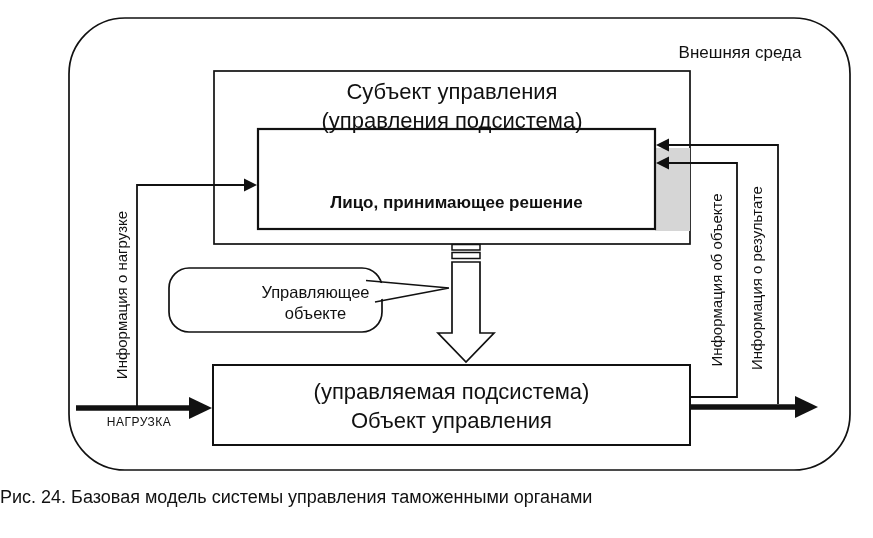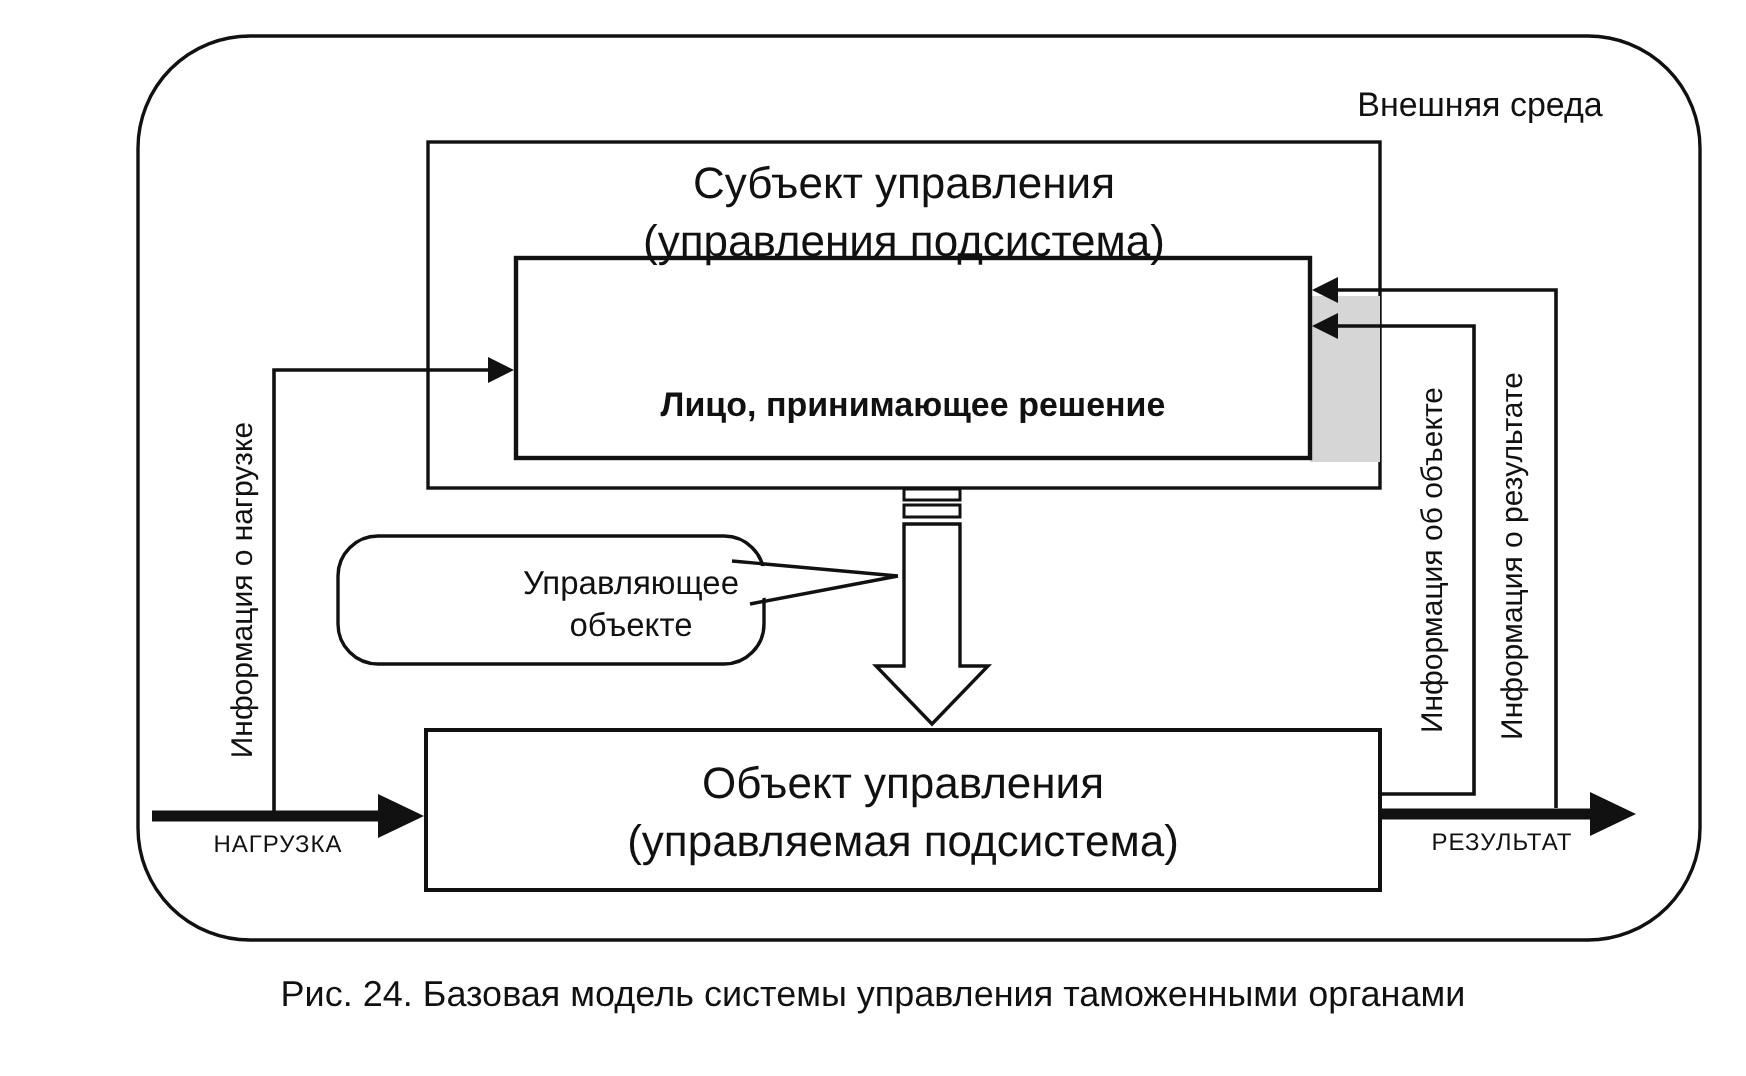--- a/index.html
+++ b/index.html
@@ -16,21 +16,21 @@
     font-size:15px;
   }
   .box-title{font-size:22px;}
   .bold-label{
     position:absolute;display:flex;align-items:center;justify-content:center;
     font-weight:bold;font-size:17px;margin-top:24px;
   }
   .flow-label{font-size:12px;letter-spacing:0.5px;}
   .env-label{font-size:17px;}
   .bubble-label{font-size:16.5px;line-height:1.25;}
-  .caption{position:absolute;left:0;right:0;text-align:center;font-size:18px;}
+  .caption{position:absolute;left:0;right:0;font-size:18px;}
 </style>
 </head>
 <body>
 
 <div class="stage">
 
   <svg width="873" height="538" viewBox="0 0 873 538">
 
     <rect x="69" y="18" width="781" height="452" rx="56" ry="56" fill="#ffffff" stroke="#111111" stroke-width="1.7"></rect>
 
@@ -70,34 +70,33 @@
   <div class="lbl env-label" style="left:655px;top:42px;width:170px;">Внешняя среда</div>
 
   <div class="lbl two-line box-title" style="left:214px;top:78px;width:476px;">
     <div>Субъект управления</div>
     <div>(управления подсистема)</div>
   </div>
 
   <div class="bold-label" style="left:258px;top:129px;width:397px;height:100px;">Лицо, принимающее решение</div>
 
   <div class="lbl two-line box-title" style="left:213px;top:378px;width:477px;">
+    <div>(управляемая подсистема)</div>
     <div>Объект управления</div>
-    <div>(управляемая подсистема)</div>
   </div>
 
   <div class="lbl two-line bubble-label" style="left:171px;top:282px;width:209px;margin-left:40px;">
     <div>Управляющее</div>
     <div>объекте</div>
   </div>
 
   <div class="vlabel" style="left:12px;top:286px;width:220px;height:18px;">Информация о нагрузке</div>
 
   <div class="vlabel" style="left:604px;top:271px;width:226px;height:18px;">Информация об объекте</div>
 
   <div class="vlabel" style="left:632px;top:269px;width:250px;height:18px;">Информация о результате</div>
 
   <div class="lbl flow-label" style="left:78px;top:415px;width:122px;">НАГРУЗКА</div>
 
-  <div class="lbl flow-label" style="left:690px;top:414px;width:122px;">РЕЗУЛЬТАТ</div>
 
   <div class="caption" style="top:487px;">Рис. 24. Базовая модель системы управления таможенными органами</div>
 
 </div>
 
 </body></html>

